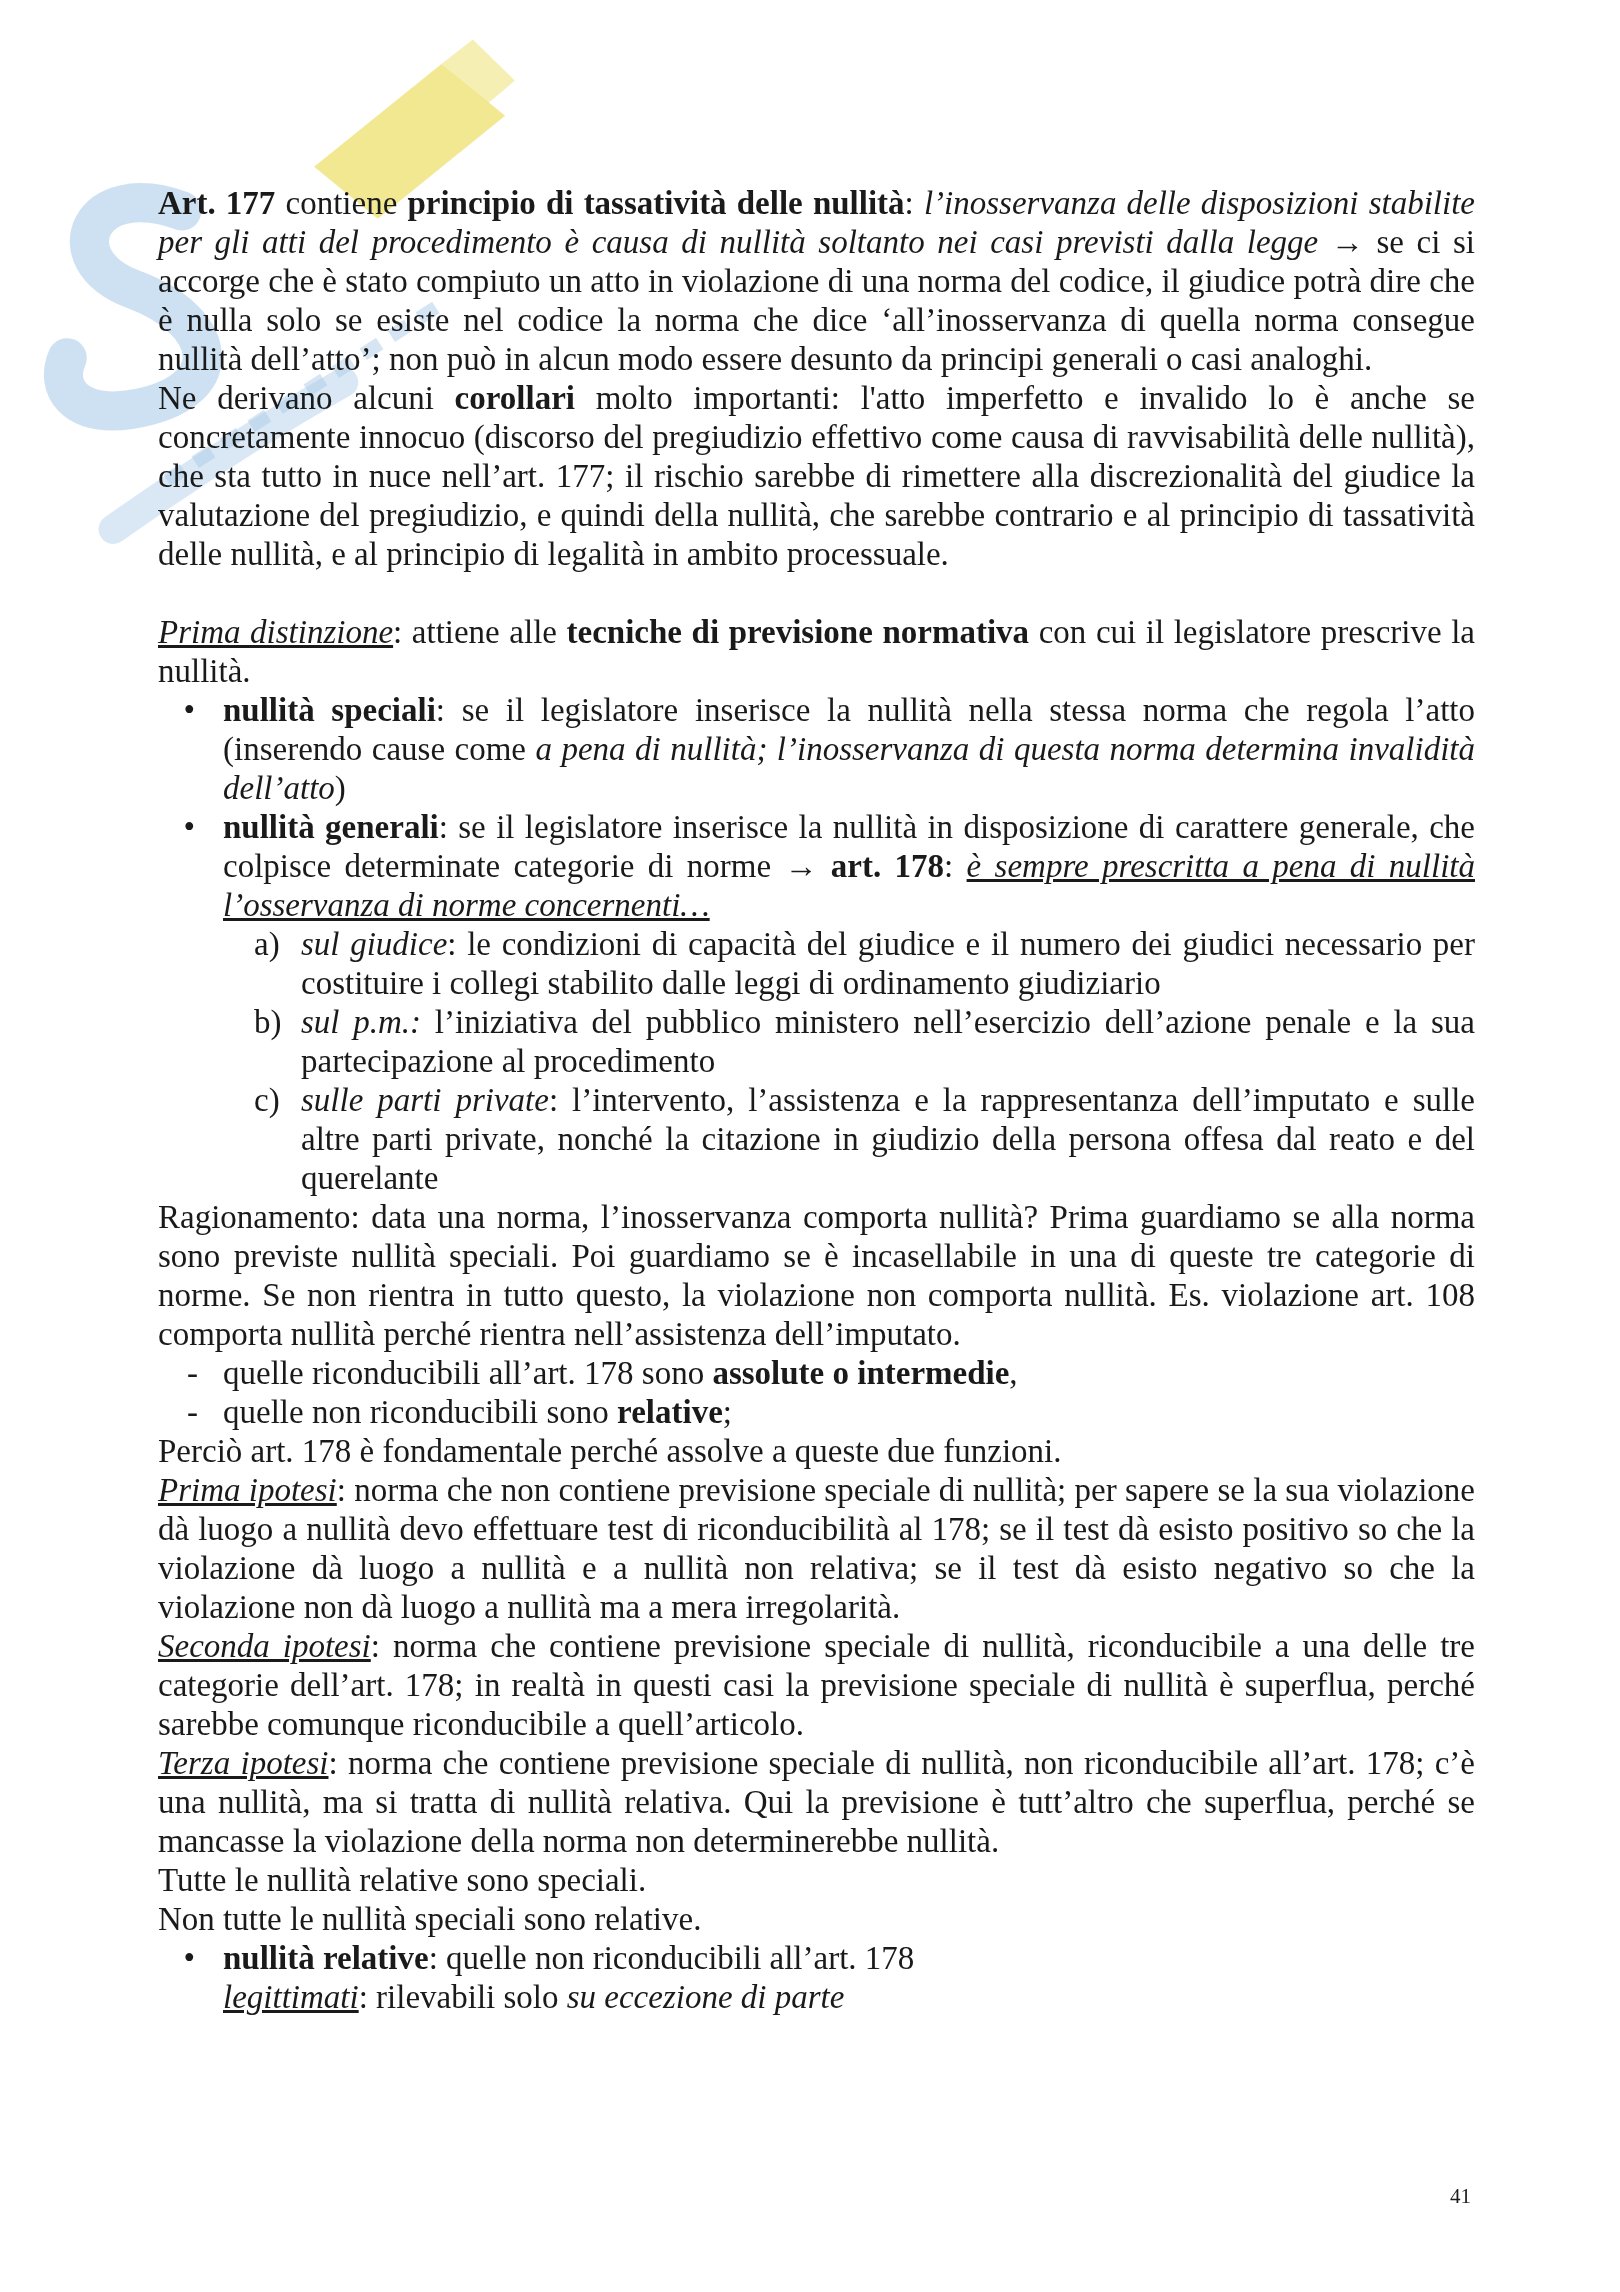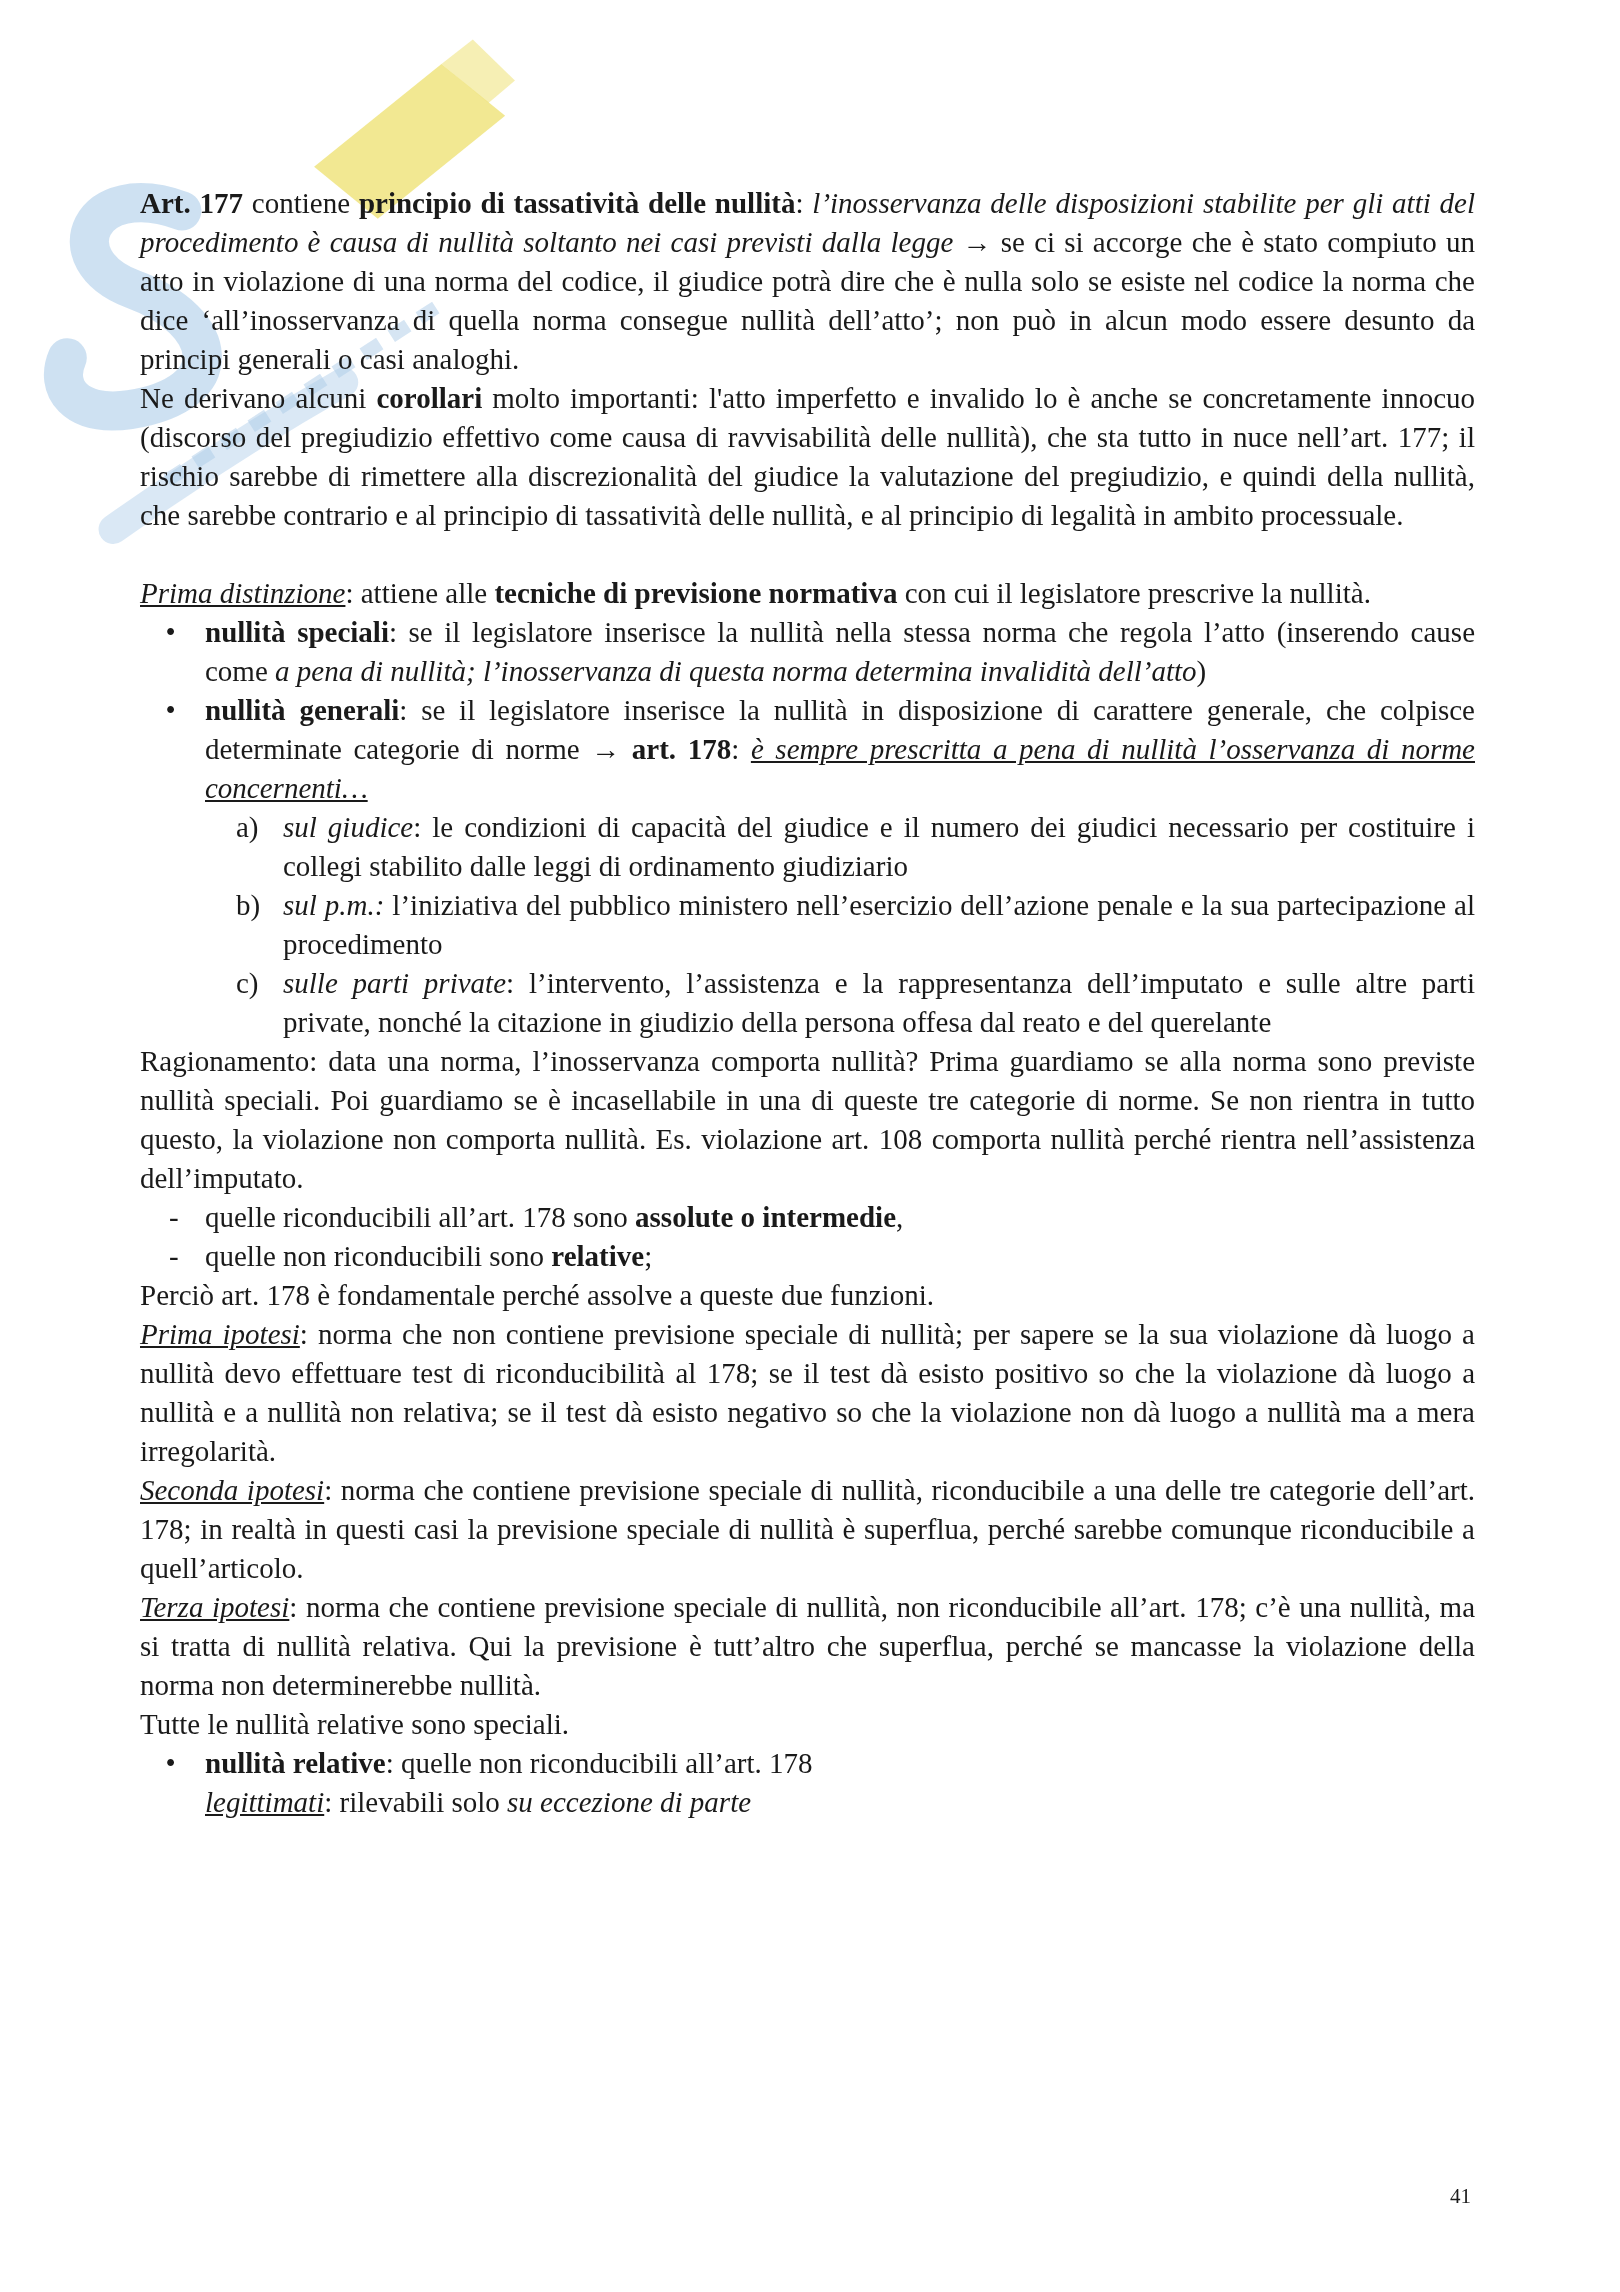--- a/index.html
+++ b/index.html
@@ -14,25 +14,25 @@
   }
   .watermark {
     position: absolute;
     left: 19.6px;
     top: 9.8px;
     z-index: 0;
     pointer-events: none;
   }
   .content {
     position: absolute;
-    left: 140px;
+    left: 158px;
     right: 145px;
     top: 184px;
     z-index: 1;
-    font-size: 29px;
+    font-size: 33px;
     line-height: 39px;
     text-align: justify;
   }
   .block { margin: 0; }
   .b { font-weight: bold; }
   .i { font-style: italic; }
   .u { text-decoration: underline; font-style: italic; }
   .bullet, .dash { position: relative; padding-left: 65px; }
   .bullet > .marker { position: absolute; left: 25.5px; }
   .dash > .marker { position: absolute; left: 29px; }
@@ -74,20 +74,21 @@
       <div class="block alpha"><span class="marker">b)</span><span class="i">sul p.m.:</span><span> l’iniziativa del pubblico ministero nell’esercizio dell’azione penale e la sua partecipazione al procedimento</span></div>
       <div class="block alpha"><span class="marker">c)</span><span class="i">sulle parti private</span><span>: l’intervento, l’assistenza e la rappresentanza dell’imputato e sulle altre parti private, nonché la citazione in giudizio della persona offesa dal reato e del querelante</span></div>
       <div class="block p"><span>Ragionamento: data una norma, l’inosservanza comporta nullità? Prima guardiamo se alla norma sono previste nullità speciali. Poi guardiamo se è incasellabile in una di queste tre categorie di norme. Se non rientra in tutto questo, la violazione non comporta nullità. Es. violazione art. 108 comporta nullità perché rientra nell’assistenza dell’imputato.</span></div>
       <div class="block dash"><span class="marker">-</span><span>quelle riconducibili all’art. 178 sono </span><span class="b">assolute o intermedie</span><span>,</span></div>
       <div class="block dash"><span class="marker">-</span><span>quelle non riconducibili sono </span><span class="b">relative</span><span>;</span></div>
       <div class="block p"><span>Perciò art. 178 è fondamentale perché assolve a queste due funzioni.</span></div>
       <div class="block p"><span class="u">Prima ipotesi</span><span>: norma che non contiene previsione speciale di nullità; per sapere se la sua violazione dà luogo a nullità devo effettuare test di riconducibilità al 178; se il test dà esisto positivo so che la violazione dà luogo a nullità e a nullità non relativa; se il test dà esisto negativo so che la violazione non dà luogo a nullità ma a mera irregolarità.</span></div>
       <div class="block p"><span class="u">Seconda ipotesi</span><span>: norma che contiene previsione speciale di nullità, riconducibile a una delle tre categorie dell’art. 178; in realtà in questi casi la previsione speciale di nullità è superflua, perché sarebbe comunque riconducibile a quell’articolo.</span></div>
       <div class="block p"><span class="u">Terza ipotesi</span><span>: norma che contiene previsione speciale di nullità, non riconducibile all’art. 178; c’è una nullità, ma si tratta di nullità relativa. Qui la previsione è tutt’altro che superflua, perché se mancasse la violazione della norma non determinerebbe nullità.</span></div>
       <div class="block p"><span>Tutte le nullità relative sono speciali.</span></div>
+      <div class="block p"><span>Non tutte le nullità speciali sono relative.</span></div>
       <div class="block bullet"><span class="marker">•</span><span class="b">nullità relative</span><span>: quelle non riconducibili all’art. 178</span></div>
       <div class="block cont"><span class="u">legittimati</span><span>: rilevabili solo </span><span class="i">su eccezione di parte</span></div>
     </div>
 
   <div class="page-number">41</div>
 
 </div>
 
 
 </body></html>

